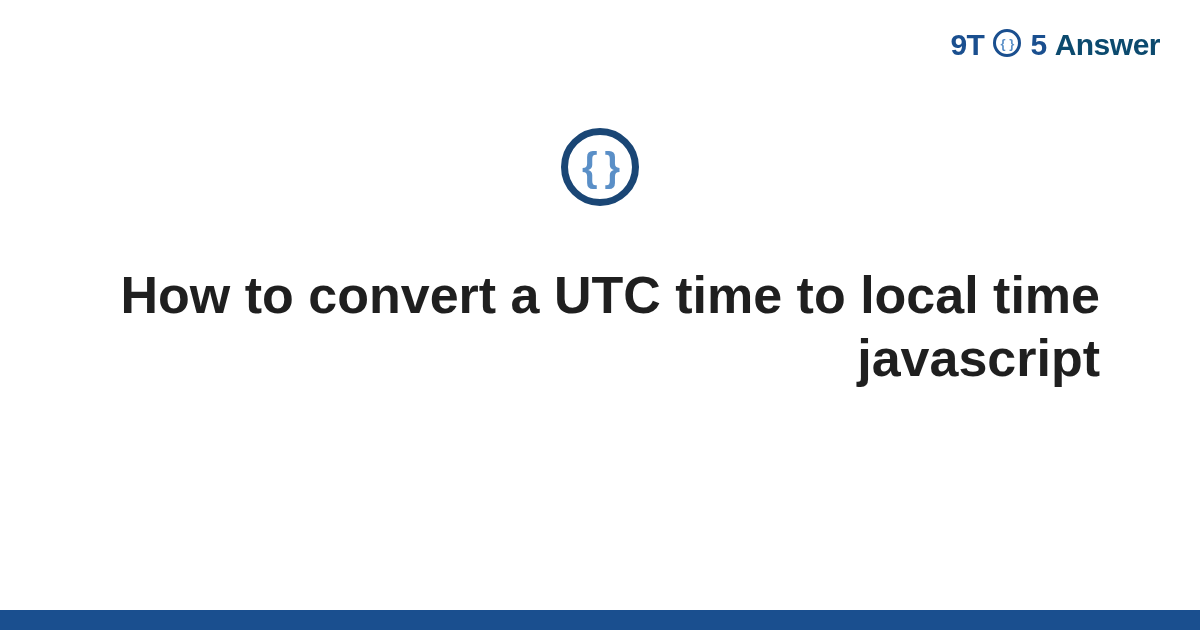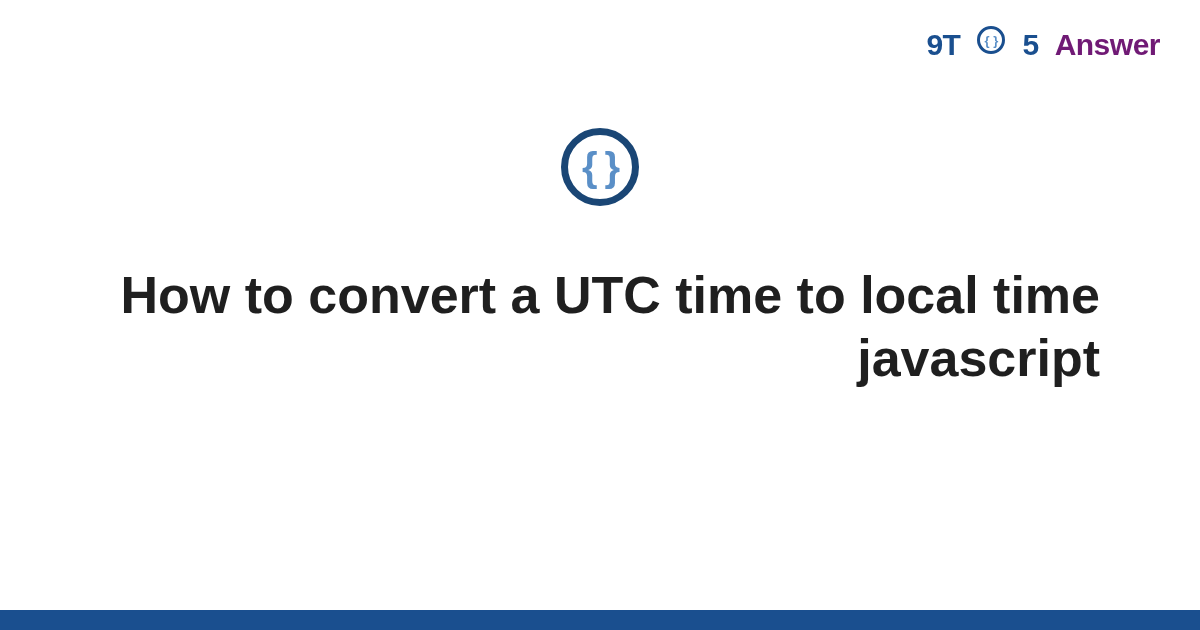--- a/index.html
+++ b/index.html
@@ -13,22 +13,22 @@
       background: #ffffff;
       font-family: Arial, Helvetica, sans-serif;
       position: relative;
       overflow: hidden;
     }
     .logo-wrap {
       position: absolute;
       top: 28px;
       right: 40px;
       display: flex;
-      align-items: flex-start;
-      gap: 16px;
+      align-items: center;
+      gap: 8px;
       font-weight: 700;
     }
     .logo-9t {
       color: #1a4f8f;
       font-size: 30px;
       letter-spacing: -0.5px;
     }
     .logo-o {
       display: inline-flex;
       align-items: center;
@@ -44,21 +44,21 @@
       line-height: 1;
       position: relative;
       top: -2px;
     }
     .logo-5 {
       color: #1a4f8f;
       font-size: 30px;
       letter-spacing: -0.5px;
     }
     .logo-answer {
-      color: #701a75;
+      color: #0c4a6e;
       font-size: 30px;
       letter-spacing: -0.5px;
     }
     .center-block {
       position: absolute;
       top: 128px;
       left: 50%;
       transform: translateX(-50%);
       display: flex;
       flex-direction: column;

